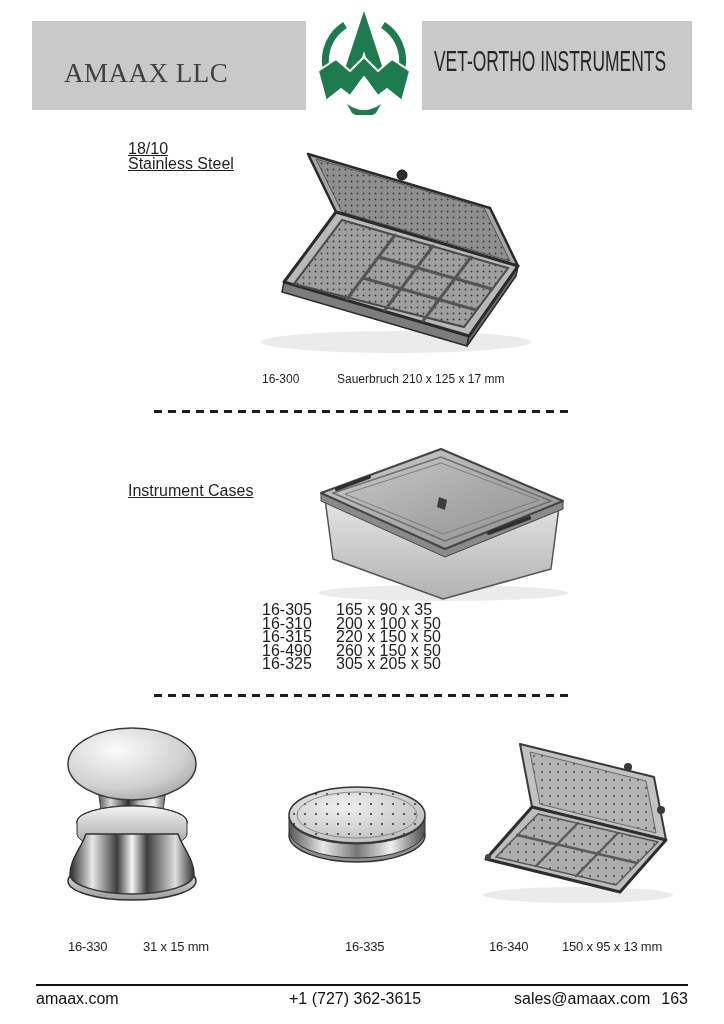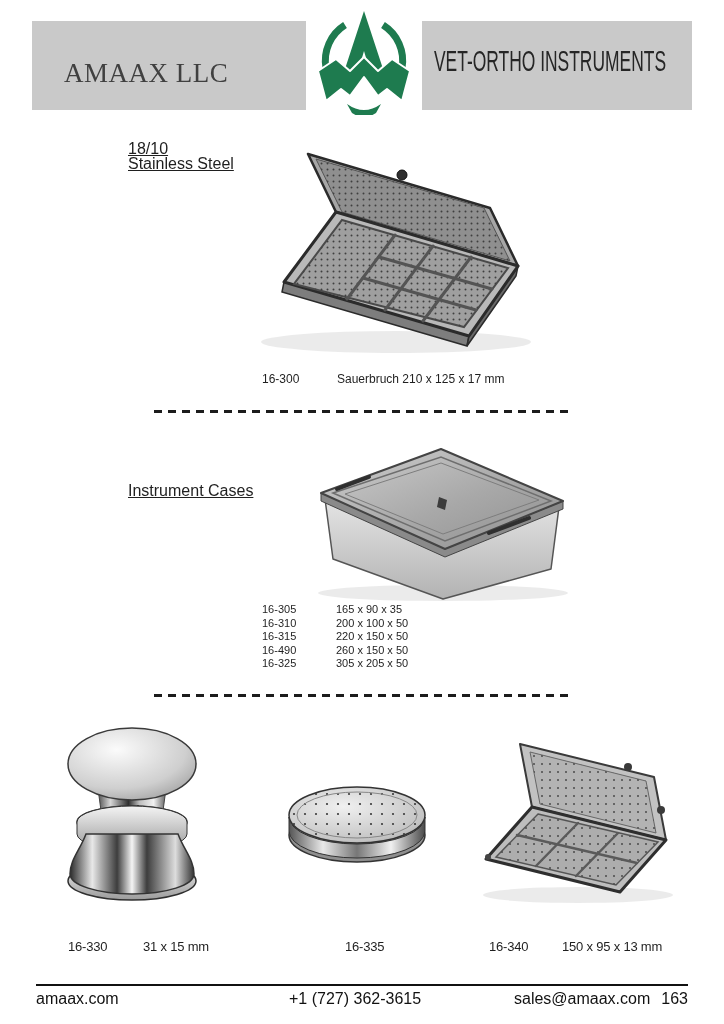--- a/index.html
+++ b/index.html
@@ -14,21 +14,21 @@
   .logo-box{left:306px;top:21px;width:116px;height:89px;background:#ffffff;}
   .company-name{
     left:64px;top:46px;font-family:"Liberation Serif","DejaVu Serif",serif;
     font-size:27px;color:#404040;letter-spacing:0.5px;margin-top:12px;
   }
   .catalog-title-svg{left:432px;top:44px;}
   
   .small-label{font-size:16px;line-height:15px;color:#1f1f1f;text-decoration:underline;}
   .caption{font-size:12px;color:#1f1f1f;}
   .caption-b{font-size:13px;color:#1f1f1f;letter-spacing:-0.2px;}
-  .spec-table{left:262px;top:603px;font-size:11px;line-height:13.5px;}
+  .spec-table{left:262px;top:603px;font-size:16px;line-height:13.5px;}
   .spec-row{display:flex;}
   .spec-code{width:74px;}
   
   .dashed{
     height:3px;
     background:repeating-linear-gradient(to right,#1c1c1c 0 8px,transparent 8px 14px);
   }
   .footer-rule{left:36px;top:984px;width:652px;height:0;border-top:2px solid #111;}
   .footer-text{top:990px;font-size:16px;color:#111;}
 </style>

